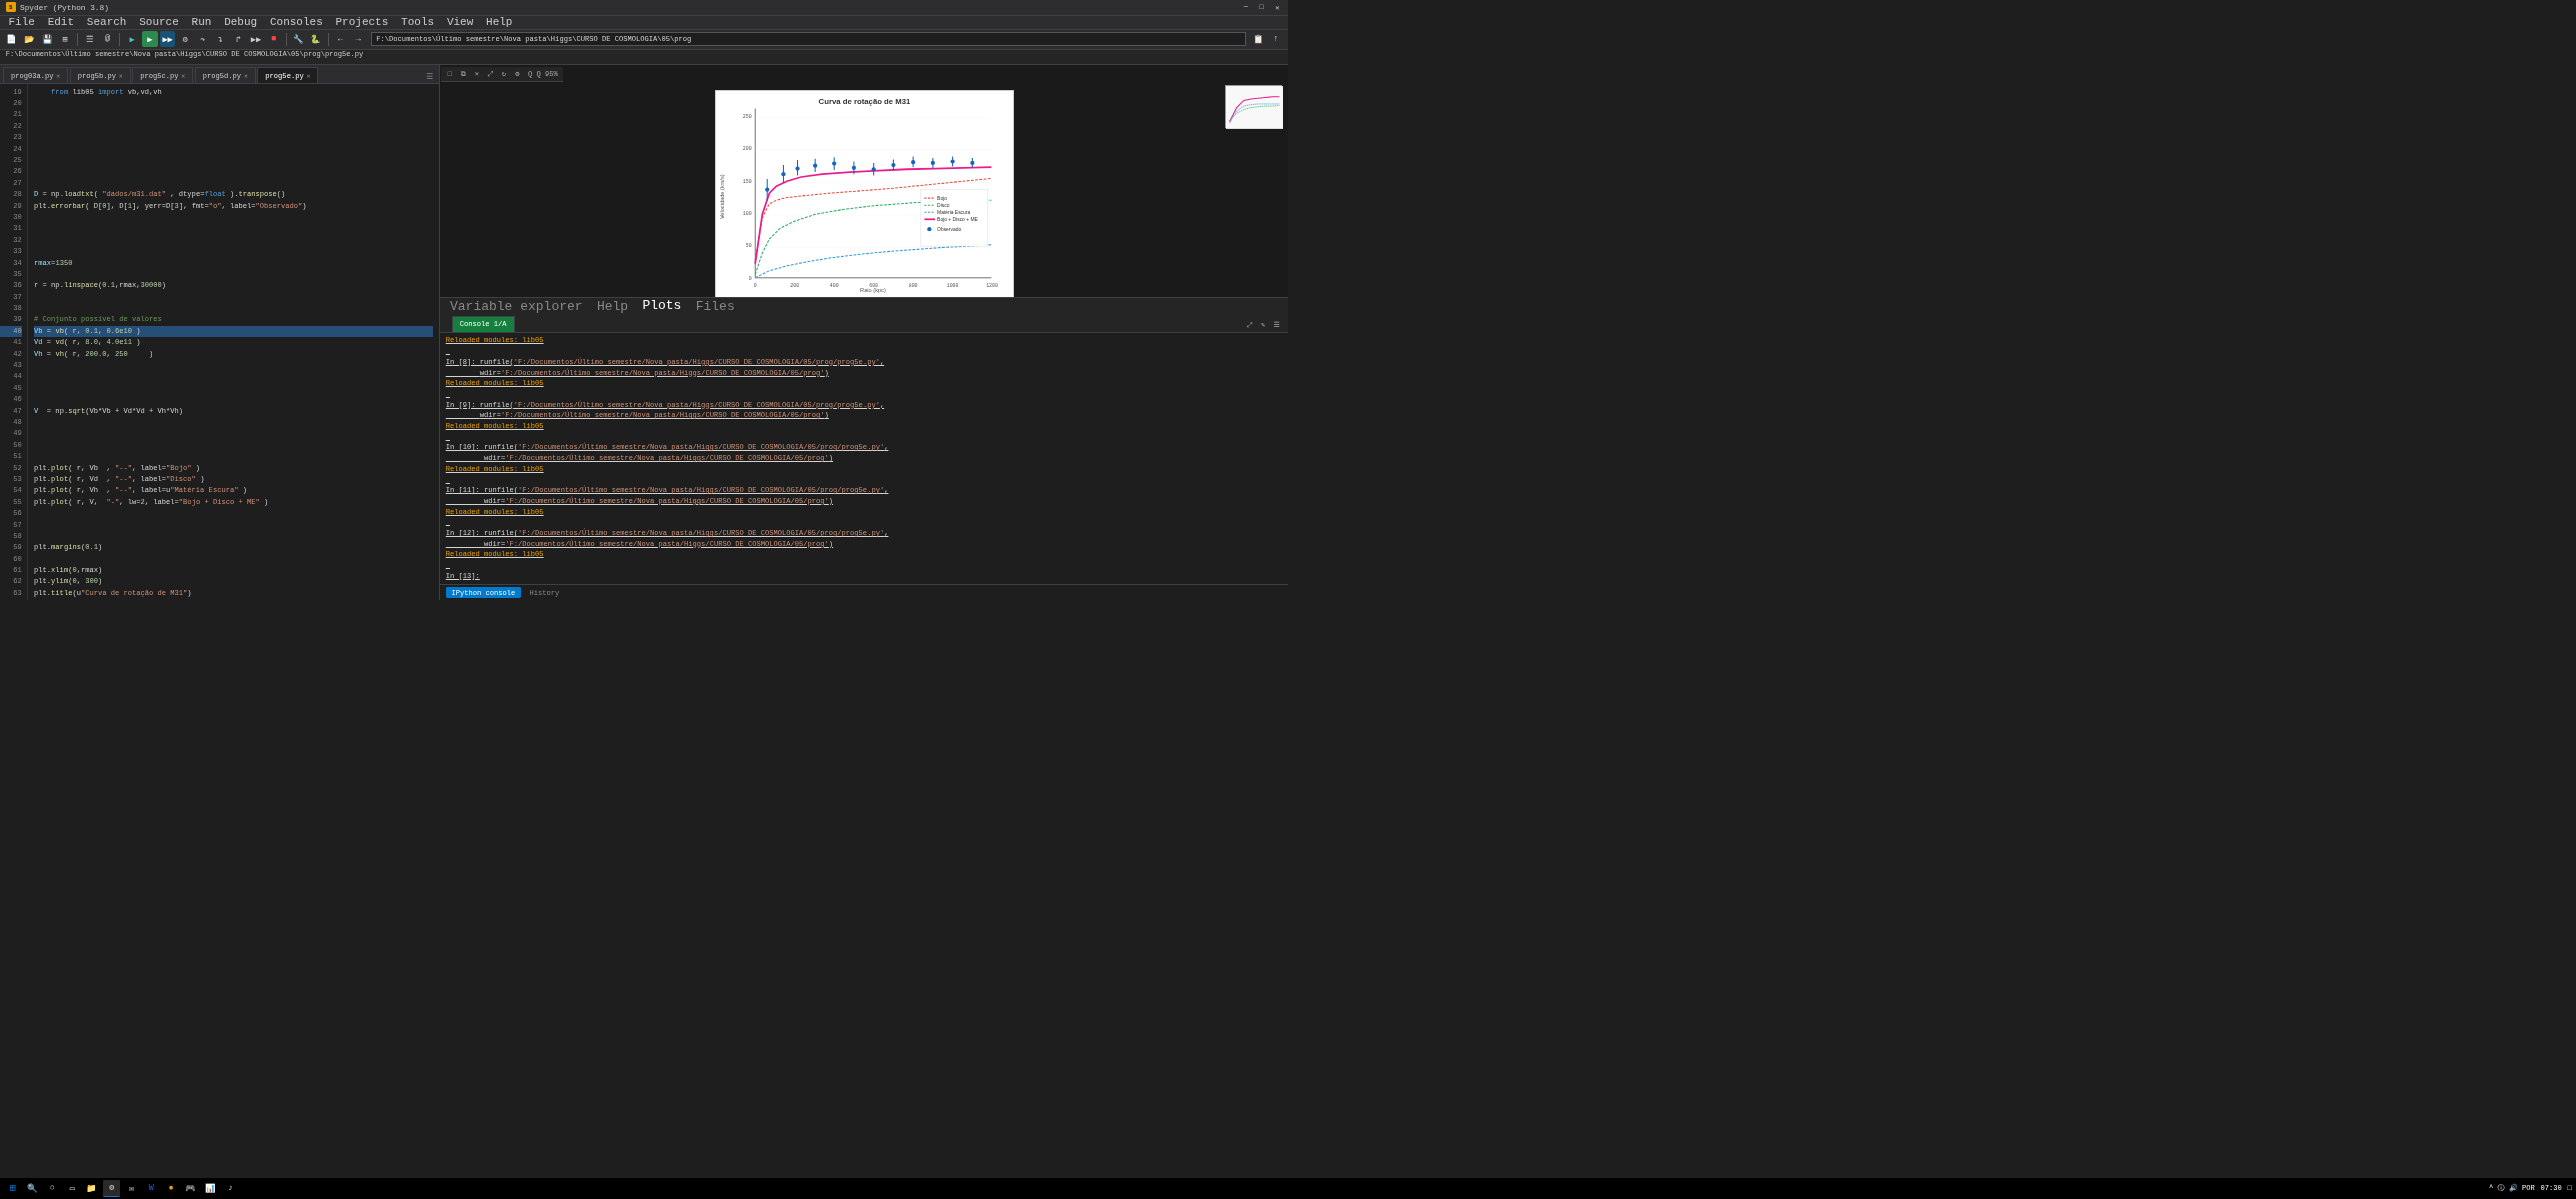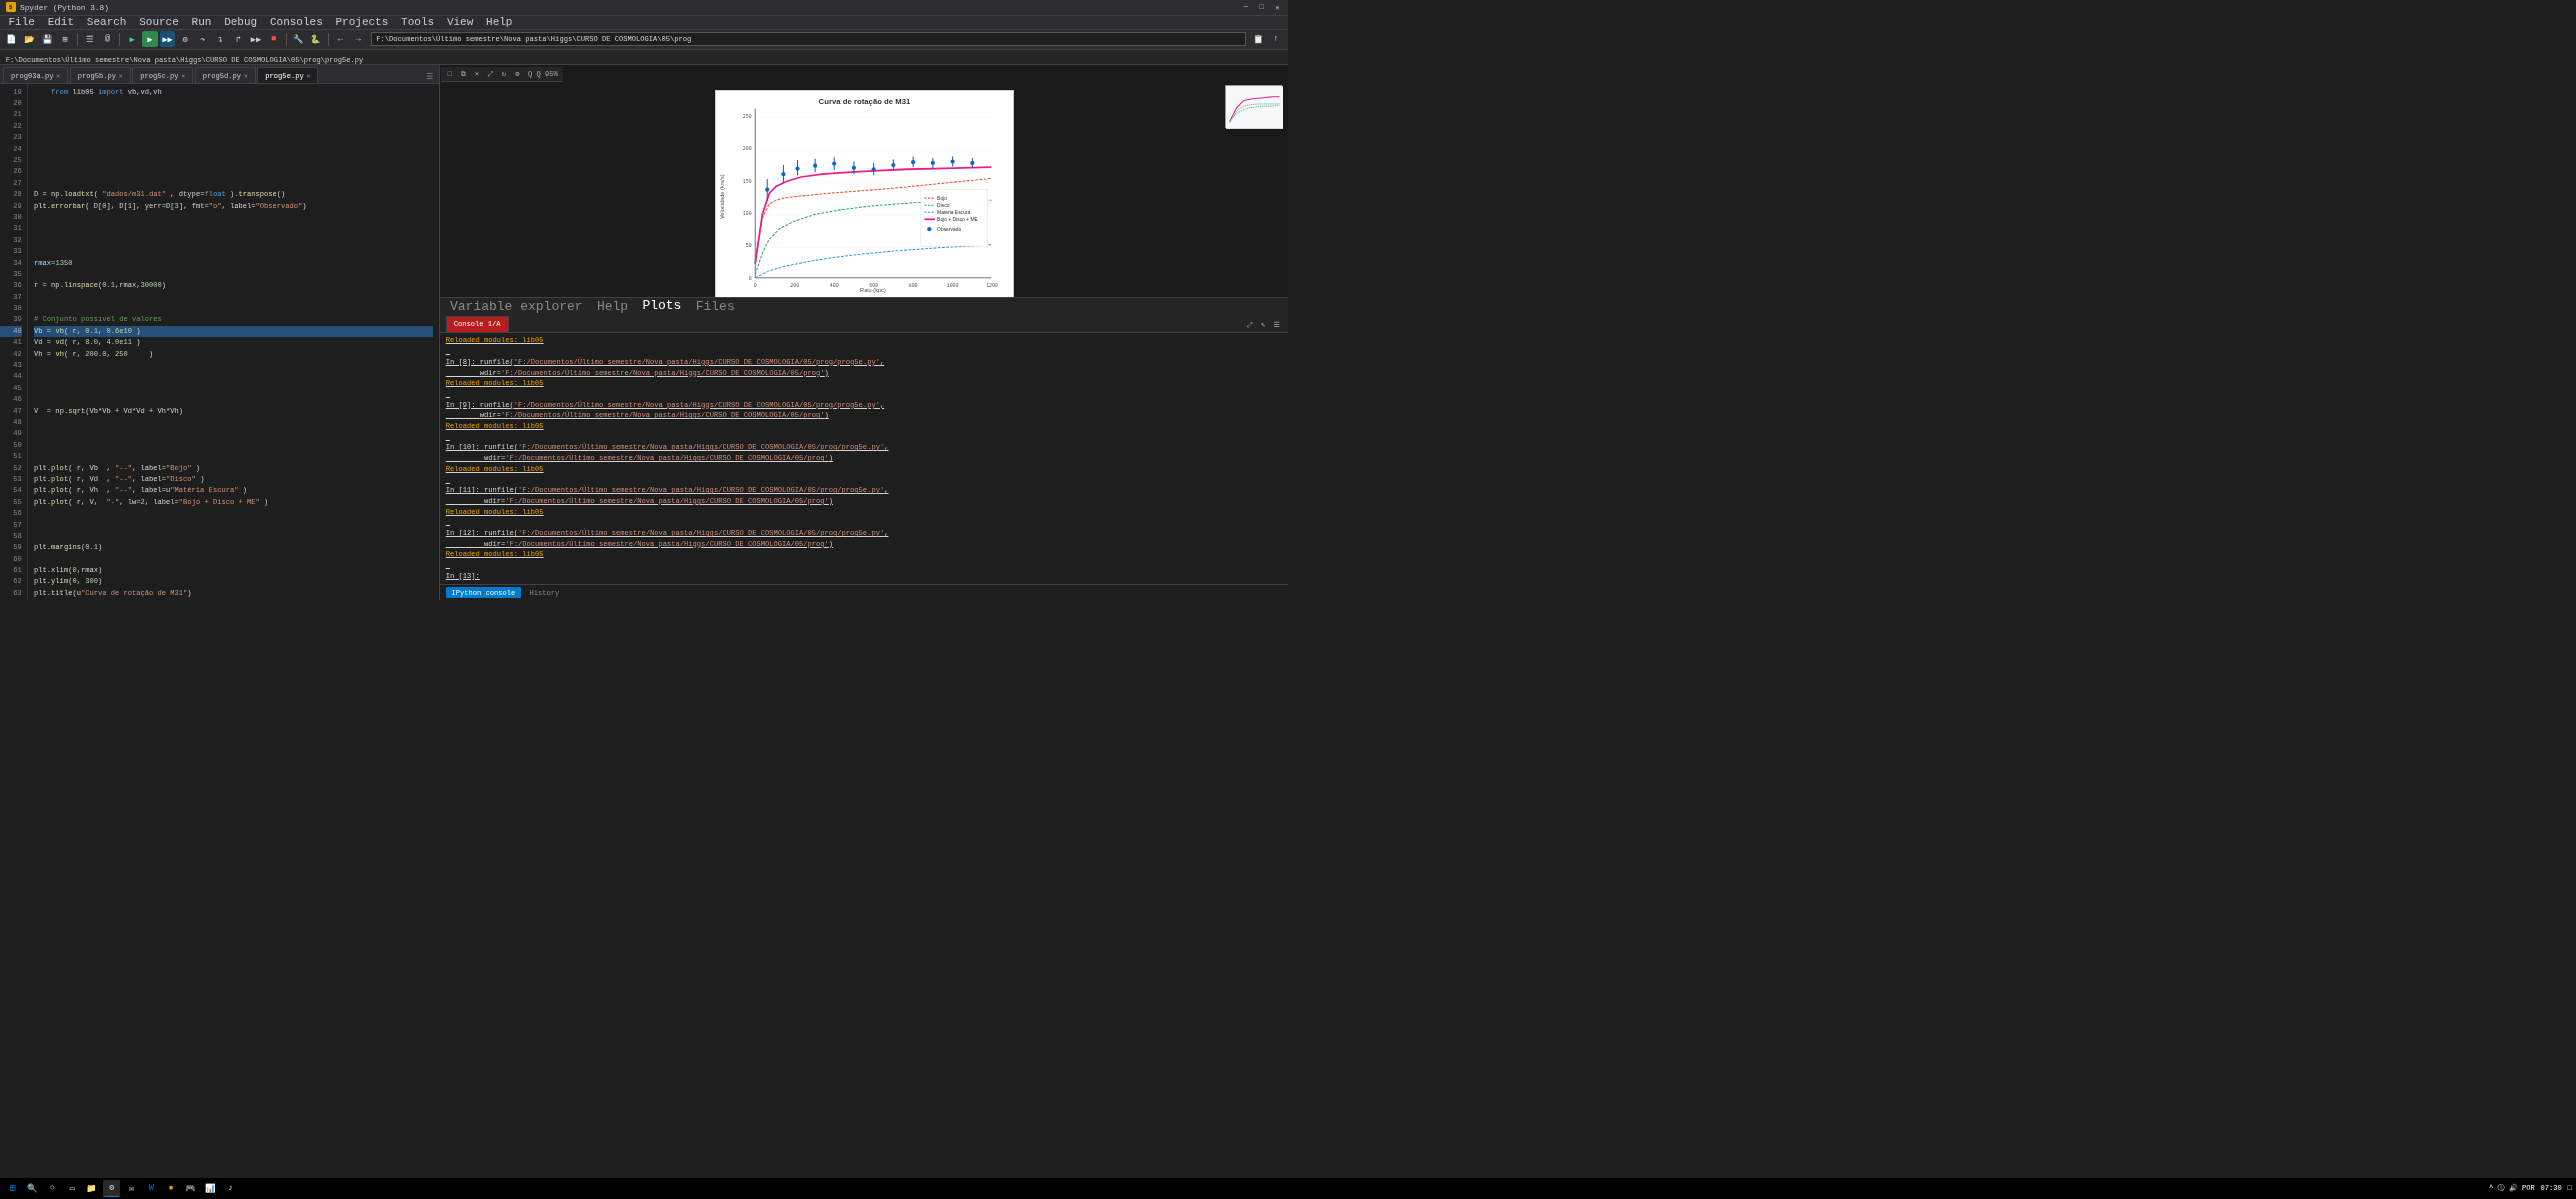--- a/index.html
+++ b/index.html
@@ -121,21 +121,21 @@
     .main-container {
       display: flex;
       height: calc(600px - 15.6px - 14.2px - 20px - 15.6px);
     }
 
     
     .filepath-bar {
       background: #252526;
       height: 15.6px;
       display: flex;
-      align-items: flex-end;
+      align-items: flex-start;
       padding: 0 5.7px;
       font-size: 7.1px;
       color: #cccccc;
       border-bottom: 0.7px solid #3f3f46;
     }
 
     
     .editor-panel {
       width: 440px;
       display: flex;
@@ -280,24 +280,25 @@
       padding: 0 7.1px;
       display: flex;
       align-items: center;
       font-size: 7.1px;
       color: #888;
       cursor: pointer;
       border-top: 0.7px solid transparent;
     }
     .console-tab.active {
       color: #fff;
-      background: #b91c1c;
+      background: #15803d;
       border-top-color: #3f3f46;
       border-left: 0.7px solid #3f3f46;
       border-right: 0.7px solid #3f3f46;
+      margin-left: 6px;
     }
     .console-content {
       flex: 1;
       padding: 2.8px 5.7px;
       overflow: auto;
       font-size: 7.1px;
       line-height: 10.7px;
       font-family: 'Consolas', 'Courier New', monospace;
       text-decoration: underline;
     }

